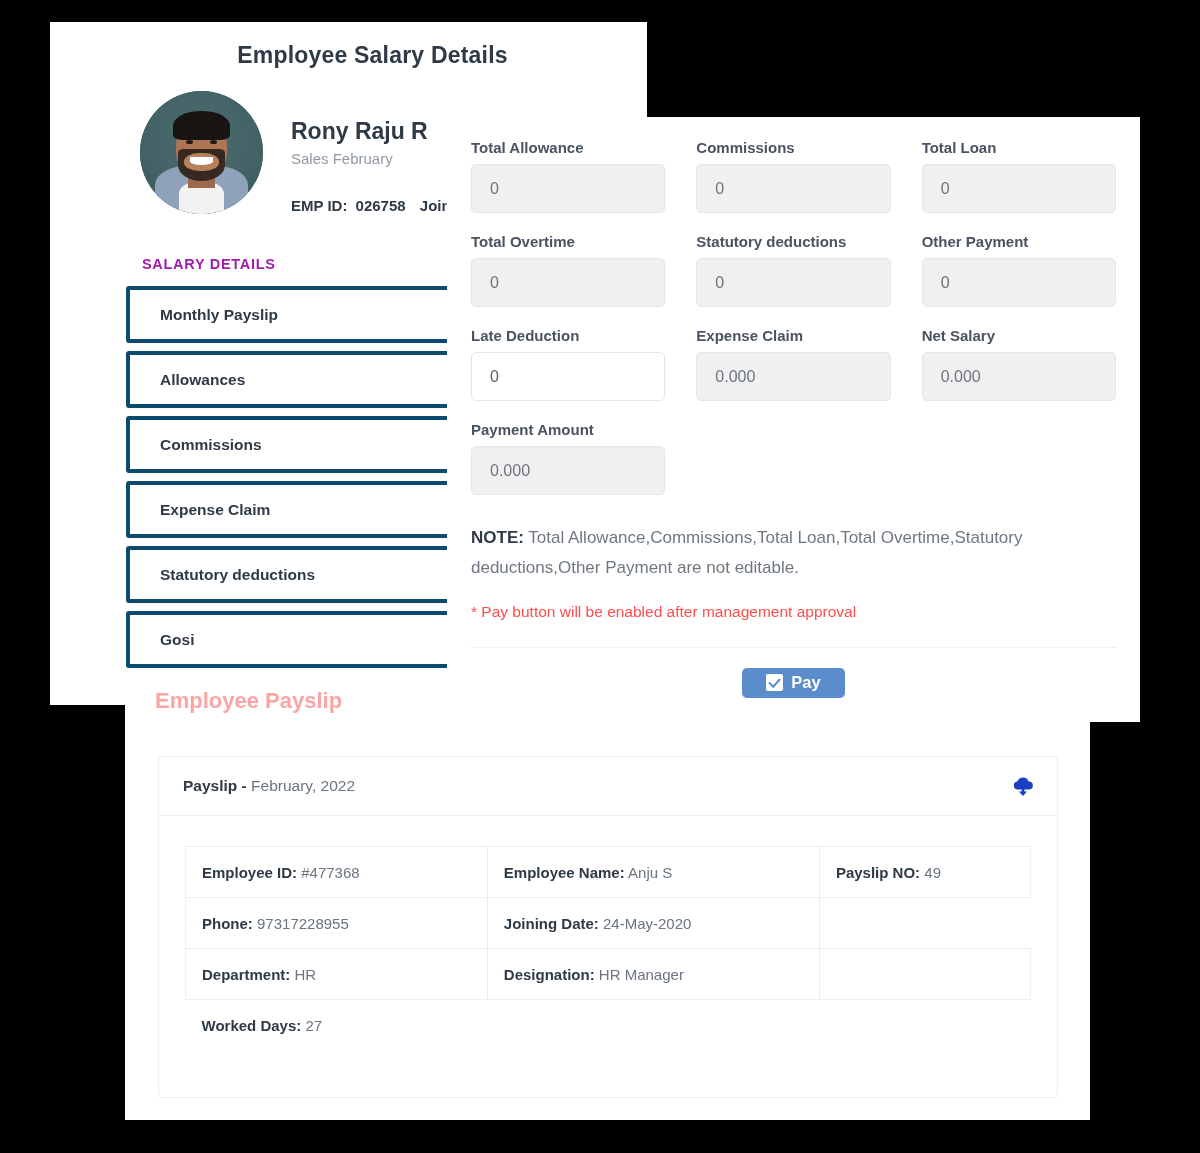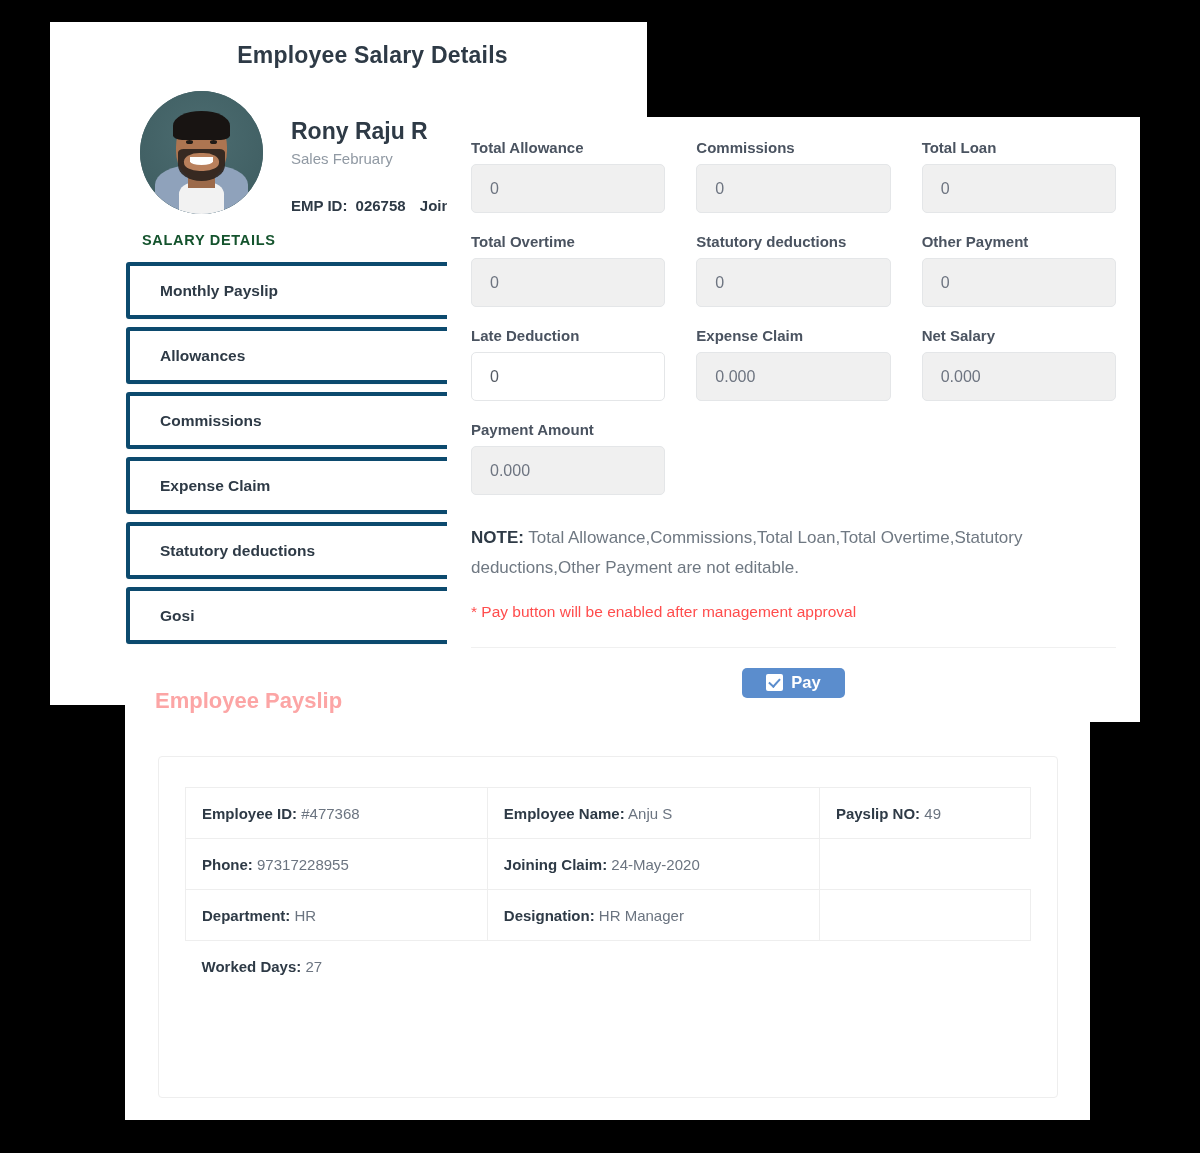--- a/index.html
+++ b/index.html
@@ -79,24 +79,24 @@
     margin-top: 30px;
     font-size: 15px;
     font-weight: bold;
     color: #2e3a46;
     white-space: nowrap;
   }
   #employee-ids .lbl { margin-right: 4px; }
   #employee-ids .val { margin-right: 10px; }
 
   #salary-section-title {
-    margin: 18px 0 0 44px;
+    margin: 42px 0 0 44px;
     font-size: 14.5px;
     font-weight: bold;
-    color: #14532d;
+    color: #a21caf;
     letter-spacing: .7px;
   }
   #salary-list {
     margin: 14px 0 0 28px;
     width: 540px;
   }
   .salary-item {
     background: #ffffff;
     border: 4px solid #0c4a6e;
     border-radius: 3px;
@@ -326,31 +326,43 @@
       </div>
     <div class="salary-item">
         <span>Gosi</span>
       </div>
   </div>
 </div>
 
 <div id="payslip-panel">
   <div id="payslip-card">
 
+    <div id="payslip-card-header">
+      <div id="payslip-card-title">
+        <b>Payslip -</b><span> February, 2022</span>
+      </div>
+      <div id="download-icon">
+        <svg width="24" height="22" viewBox="0 0 24 22">
+          <path d="M6.2 14.5A4.2 4.2 0 0 1 6.6 6.2 5.8 5.8 0 0 1 17.6 6.6a3.9 3.9 0 0 1 .5 7.9z" fill="#1a3fbf"></path>
+          <rect x="10.6" y="11.5" width="2.8" height="6" fill="#1a3fbf"></rect>
+          <path d="M12 21l-4-4.6h8z" fill="#1a3fbf"></path>
+        </svg>
+      </div>
+    </div>
 
     <table id="payslip-table">
       <tbody>
         <tr>
           <td class="col-a"><b>Employee ID:</b><span> #477368</span></td>
           <td class="col-b"><b>Employee Name:</b><span> Anju S</span></td>
           <td class="col-c"><b>Payslip NO:</b><span> 49</span></td>
         </tr>
         <tr>
           <td class="col-a"><b>Phone:</b><span> 97317228955</span></td>
-          <td class="col-b"><b>Joining Claim:</b><span> 24-May-2020</span></td>
+          <td class="col-b"><b>Joining Date:</b><span> 24-May-2020</span></td>
           <td class="col-c blank"></td>
         </tr>
         <tr>
           <td class="col-a"><b>Department:</b><span> HR</span></td>
           <td class="col-b"><b>Designation:</b><span> HR Manager</span></td>
           <td class="col-c"></td>
         </tr>
         <tr class="last">
           <td class="col-a"><b>Worked Days:</b><span> 27</span></td>
           <td class="col-b blank"></td>

